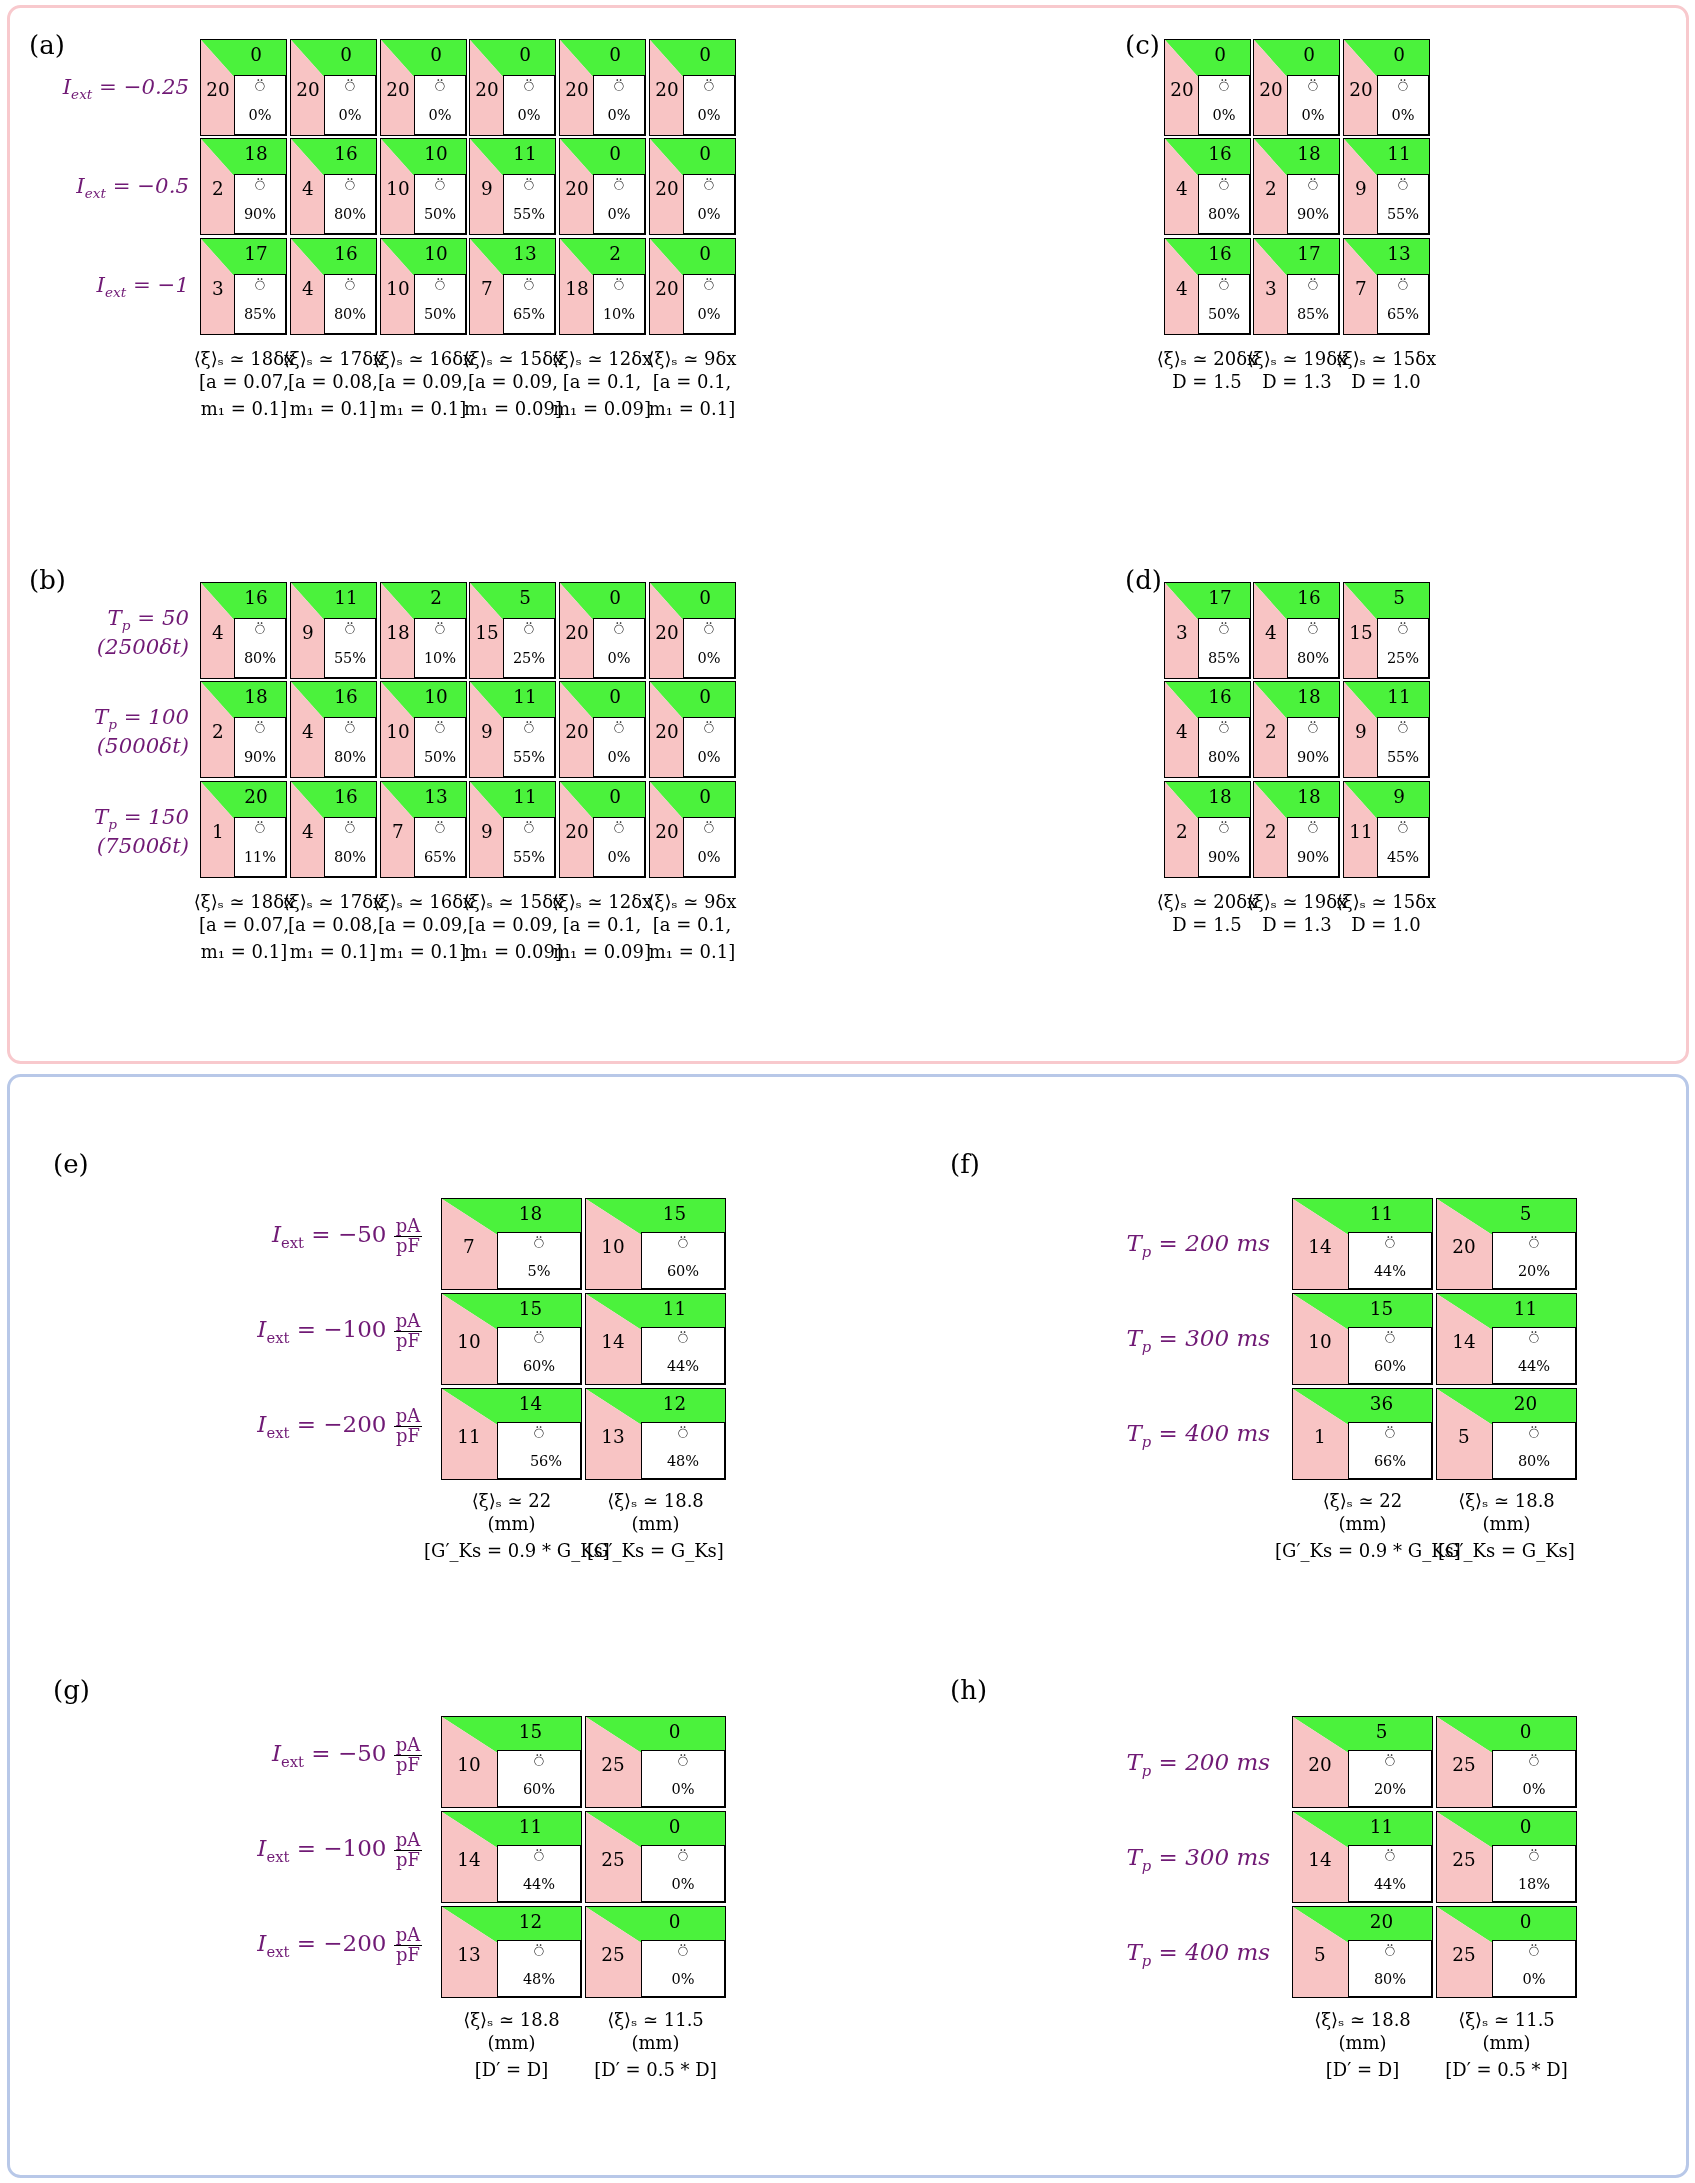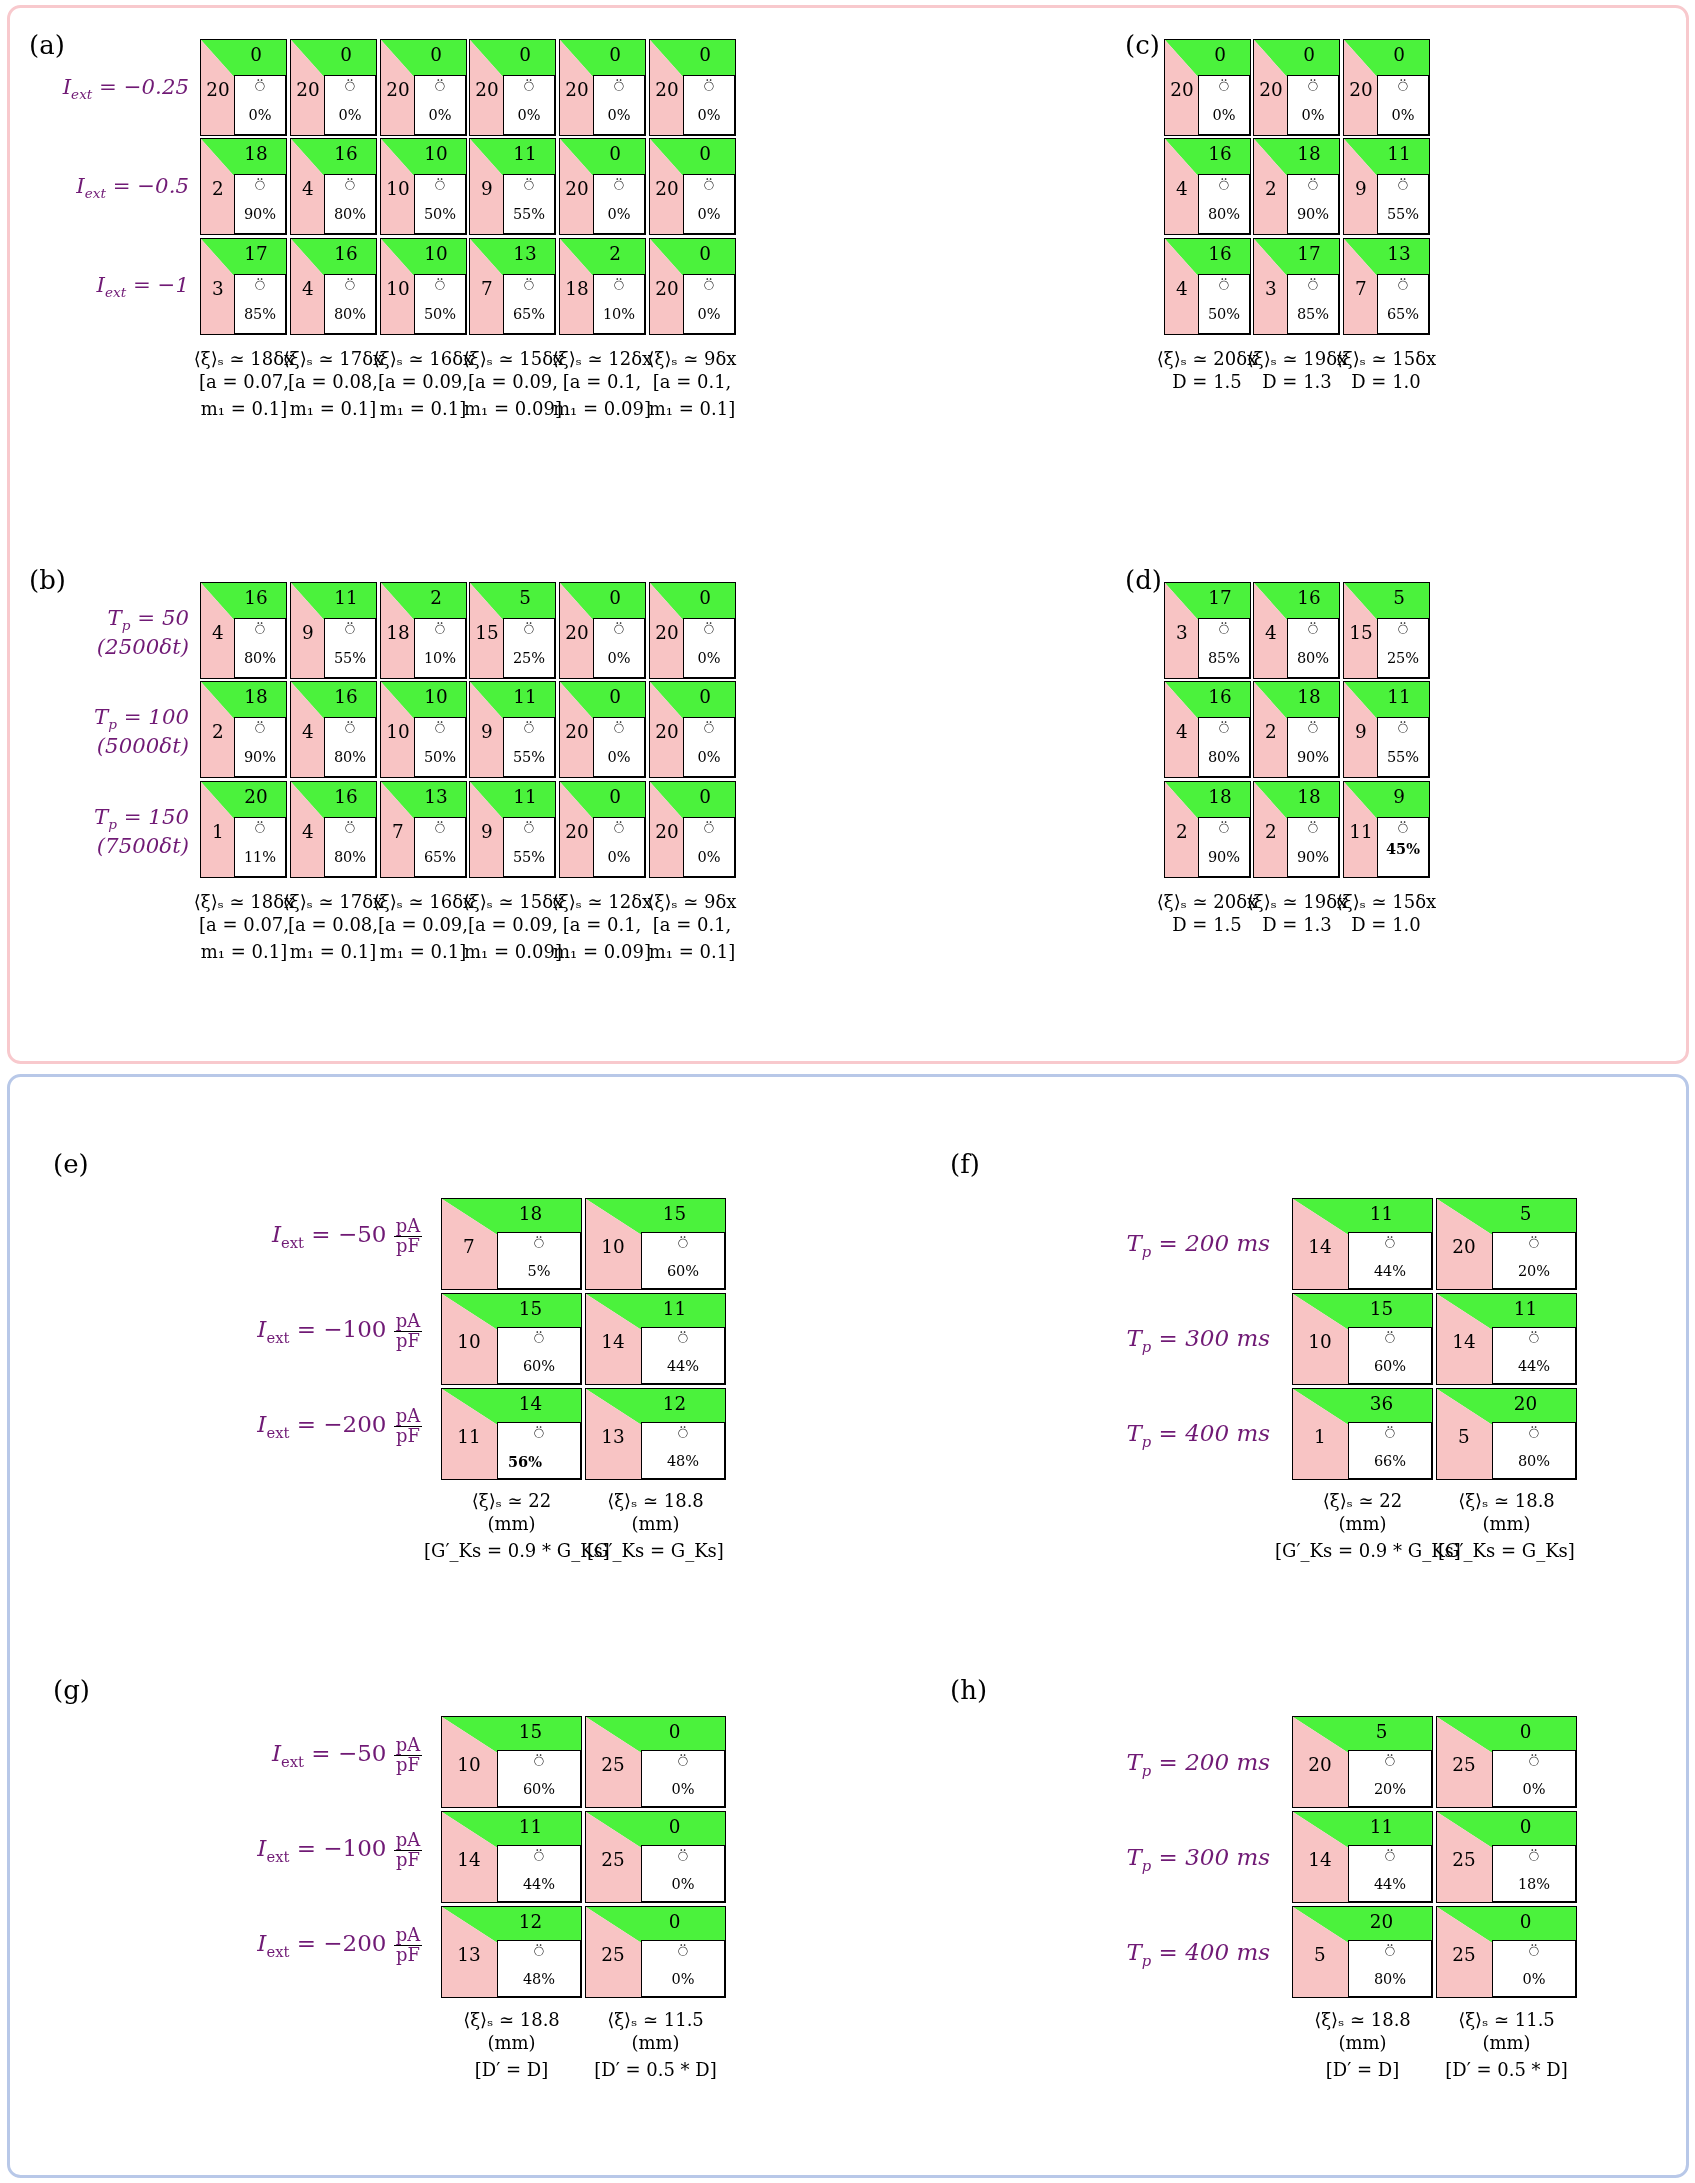--- a/index.html
+++ b/index.html
@@ -669,21 +669,21 @@
       <div class="glyph" style="left:33px;top:37px;width:52px;">⍥</div>
       <div class="pct" style="left:33px;top:67px;width:52px;">90%</div>
     </div>
     <div class="cell" style="left:1343px;top:781px;width:87px;height:97px;">
       <div class="tri-green"></div>
       <div class="tri-pink"></div>
       <div class="inner" style="left:33px;top:35px;width:52px;height:60px;"></div>
       <div class="num-top" style="left:26px;top:3.9px;width:58px;">9</div>
       <div class="num-left" style="left:1.9px;top:39px;width:30px;">11</div>
       <div class="glyph" style="left:33px;top:37px;width:52px;">⍥</div>
-      <div class="pct" style="left:33px;top:58px;width:52px;font-weight:bold;">45%</div>
+      <div class="pct" style="left:33px;top:67px;width:52px;">45%</div>
     </div>
     <div class="col-caption" style="left:1149px;top:890px;width:116px;">
       <div>⟨ξ⟩ₛ ≃ 20δx</div>
       <div>D = 1.5</div>
     </div>
     <div class="col-caption" style="left:1239px;top:890px;width:116px;">
       <div>⟨ξ⟩ₛ ≃ 19δx</div>
       <div>D = 1.3</div>
     </div>
     <div class="col-caption" style="left:1328px;top:890px;width:116px;">
@@ -727,21 +727,21 @@
       <div class="glyph" style="left:55px;top:35px;width:84px;">⍥</div>
       <div class="pct" style="left:55px;top:64px;width:84px;">44%</div>
     </div>
     <div class="cell" style="left:441px;top:1388px;width:141px;height:92px;">
       <div class="tri-green"></div>
       <div class="tri-pink"></div>
       <div class="inner" style="left:55px;top:33px;width:84px;height:57px;"></div>
       <div class="num-top" style="left:42px;top:3.9px;width:93px;">14</div>
       <div class="num-left" style="left:2.9px;top:37px;width:48px;">11</div>
       <div class="glyph" style="left:55px;top:35px;width:84px;">⍥</div>
-      <div class="pct" style="left:41px;top:64px;width:84px;font-weight:bold;">56%</div>
+      <div class="pct" style="left:62px;top:64px;width:84px;">56%</div>
     </div>
     <div class="cell" style="left:585px;top:1388px;width:141px;height:92px;">
       <div class="tri-green"></div>
       <div class="tri-pink"></div>
       <div class="inner" style="left:55px;top:33px;width:84px;height:57px;"></div>
       <div class="num-top" style="left:42px;top:3.9px;width:93px;">12</div>
       <div class="num-left" style="left:2.9px;top:37px;width:48px;">13</div>
       <div class="glyph" style="left:55px;top:35px;width:84px;">⍥</div>
       <div class="pct" style="left:55px;top:64px;width:84px;">48%</div>
     </div>

